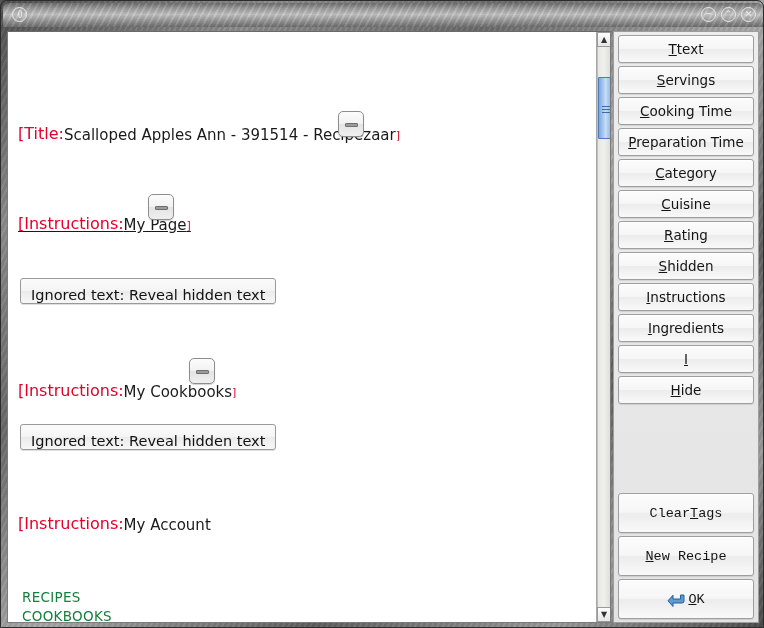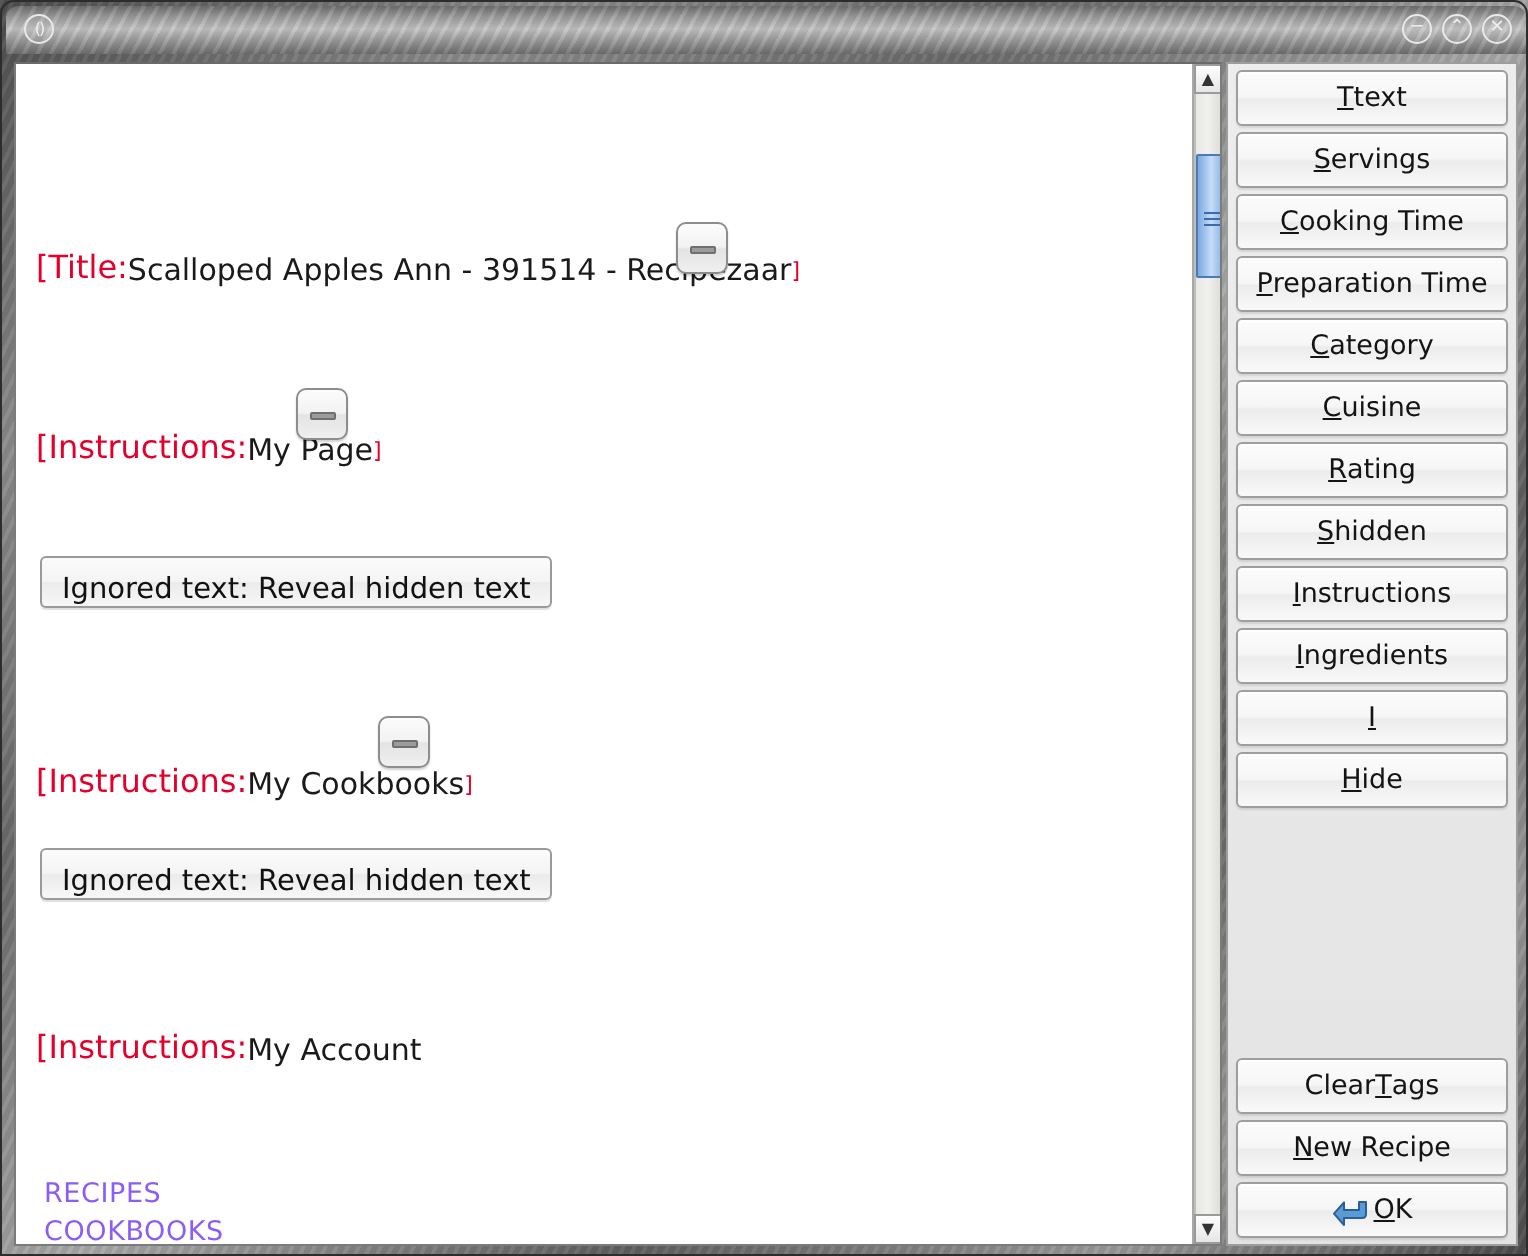--- a/index.html
+++ b/index.html
@@ -154,21 +154,21 @@
     font-size: 14.5px;
     color: #111;
     box-shadow: 0 1px 0 rgba(0,0,0,.12);
     white-space: nowrap;
   }
 
   #nav-list {
     position: absolute;
     left: 14px; top: 556px;
     font-size: 13.5px;
-    color: #8b5cf6;
+    color: #15803d;
     line-height: 19px;
     letter-spacing: .3px;
   }
 
   
   #vscroll {
     position: absolute;
     left: 588px; top: 0;
     width: 15px; height: 590px;
     background: #d6d6d2;
@@ -234,21 +234,21 @@
     background: linear-gradient(180deg,#fcfcfc 0%,#f6f6f6 48%,#ececec 52%,#f9f9f9 100%);
     display: flex;
     align-items: center;
     justify-content: center;
     font-size: 13.5px;
     color: #141414;
     box-shadow: 0 1px 0 rgba(255,255,255,.9) inset, 0 1px 1px rgba(0,0,0,.10);
     white-space: nowrap;
   }
   .side-btn .mn { text-decoration: underline; }
-  .side-btn.tight { height: 28px; }
+  .side-btn.tight { height: 40px; font-family: Liberation Mono, monospace; }
   #sidebar-spacer { flex: 1 1 auto; min-height: 0; }
 
   .ok-arrow {
     display: inline-block;
     width: 19px; height: 14px;
     margin-right: 2px;
     position: relative;
     top: 2px;
   }
 </style>
@@ -275,21 +275,21 @@
 
     <div id="content-frame">
       <div id="doc">
         <div id="doc-inner">
 
           <div class="tag-line" style="left:10px; top:95px;">
             <span class="tag-label">[Title:</span><span>Scalloped Apples Ann - 391514 - Recipezaar</span><span class="tag-close">]</span>
           </div>
           <div class="mini-btn" style="left:330px; top:79px;"></div>
 
-          <div class="tag-line" style="left:10px; top:185px;">
+          <div class="tag-line" style="left:10px; top:185px;text-decoration:underline;">
             <span class="tag-label">[Instructions:</span><span>My Page</span><span class="tag-close">]</span>
           </div>
           <div class="mini-btn" style="left:140px; top:162px;"></div>
 
           <div class="reveal-btn" style="left:12px; top:246px;">
             <span>Ignored text: Reveal hidden text</span>
           </div>
 
           <div class="tag-line" style="left:10px; top:352px;">
             <span class="tag-label">[Instructions:</span><span>My Cookbooks</span><span class="tag-close">]</span>

